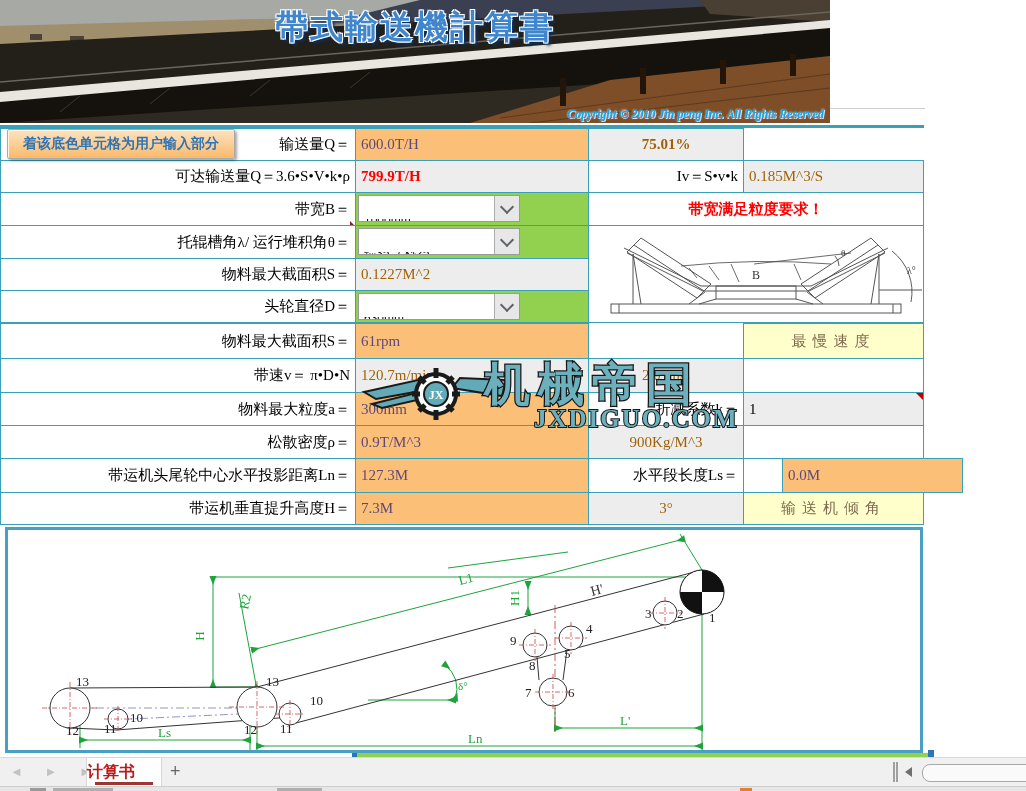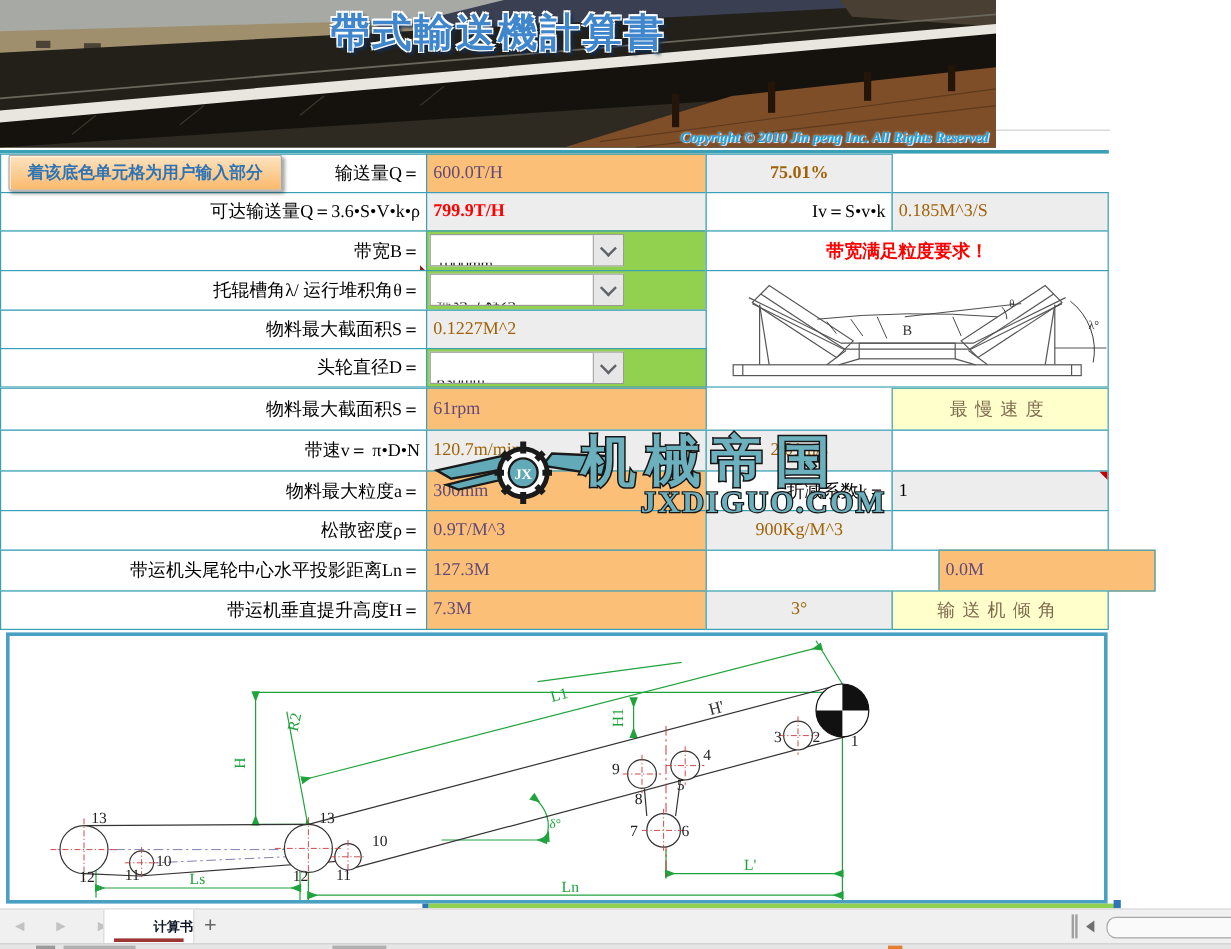--- a/index.html
+++ b/index.html
@@ -53,22 +53,22 @@
         border:3px solid #4aa0c2;background:#fff;}
   
   .green-sliver{position:absolute;left:357px;top:753px;width:573px;height:4px;background:#92D050;}
   .blue-mark1{position:absolute;left:352px;top:753px;width:5px;height:4px;background:#2E75B6;}
   .blue-mark2{position:absolute;left:928px;top:750px;width:6px;height:7px;background:#2E75B6;}
   
   .tabbar{position:absolute;left:0;top:757px;width:1026px;height:29px;background:#f0f0f0;
         border-top:1px solid #d9d9d9;font-family:"Liberation Sans","DejaVu Sans",sans-serif;}
   .navarrows{position:absolute;left:10px;top:6px;color:#c2c2c2;font-size:13px;letter-spacing:9px;}
   .sheet-tab{position:absolute;left:86px;top:0;width:74px;height:29px;background:#fff;
-        border-right:1px solid #d8d8d8;border-left:1px solid #d8d8d8;display:flex;align-items:center;justify-content:flex-end;
-        color:#0f172a;font-weight:bold;font-size:11px;}
+        border-right:1px solid #d8d8d8;border-left:1px solid #d8d8d8;display:flex;align-items:center;justify-content:flex-start;
+        color:#b91c1c;font-weight:bold;font-size:16px;}
   .tab-underline{position:absolute;left:8px;right:8px;bottom:2px;height:3px;background:#9C3632;}
   .add-sheet{position:absolute;left:170px;top:3px;color:#666;font-size:18px;}
   .splitter{position:absolute;left:893px;top:4px;width:5px;height:20px;border-left:2px solid #a0a0a0;border-right:2px solid #a0a0a0;box-sizing:border-box;}
   .hscroll-arrow{position:absolute;left:905px;top:9px;width:0;height:0;border-top:5px solid transparent;
         border-bottom:5px solid transparent;border-right:7px solid #6f6f6f;}
   .hscroll-thumb{position:absolute;left:922px;top:6px;width:120px;height:16px;border:1px solid #a8a8a8;
         border-radius:8px;background:#fafafa;}
   
   .statusbar{position:absolute;left:0;top:786px;width:1026px;height:5px;background:#e6e6e6;border-top:1px solid #cfcfcf;overflow:hidden;}
   .smudge{position:absolute;top:1px;height:4px;background:#9a9a9a;}
@@ -215,20 +215,21 @@
     <span class="corner-red"></span>
   </div>
 
   <div class="cell lbl" style="left:0;top:425px;width:356px;height:34px;">松散密度ρ＝</div>
   <div class="cell orangebg" style="left:355px;top:425px;width:234px;height:34px;">0.9T/M^3</div>
   <div class="cell graybg orangetx center" style="left:588px;top:425px;width:156px;height:34px;">900Kg/M^3</div>
   <div class="cell" style="left:743px;top:425px;width:181px;height:34px;"></div>
 
   <div class="cell lbl" style="left:0;top:458px;width:356px;height:35px;">带运机头尾轮中心水平投影距离Ln＝</div>
   <div class="cell orangebg" style="left:355px;top:458px;width:234px;height:35px;">127.3M</div>
+  <div class="cell lbl" style="left:588px;top:458px;width:156px;height:35px;">水平段长度Ls＝</div>
   <div class="cell orangebg" style="left:782px;top:458px;width:181px;height:35px;">0.0M</div>
 
   <div class="cell lbl" style="left:0;top:492px;width:356px;height:33px;">带运机垂直提升高度H＝</div>
   <div class="cell orangebg" style="left:355px;top:492px;width:234px;height:33px;">7.3M</div>
   <div class="cell graybg orangetx center" style="left:588px;top:492px;width:156px;height:33px;">3°</div>
   <div class="cell yellowbg" style="left:743px;top:492px;width:181px;height:33px;">输送机倾角</div>
 
   <div class="watermark">
     <svg width="480" height="80" viewBox="0 0 480 80">
       <g>

